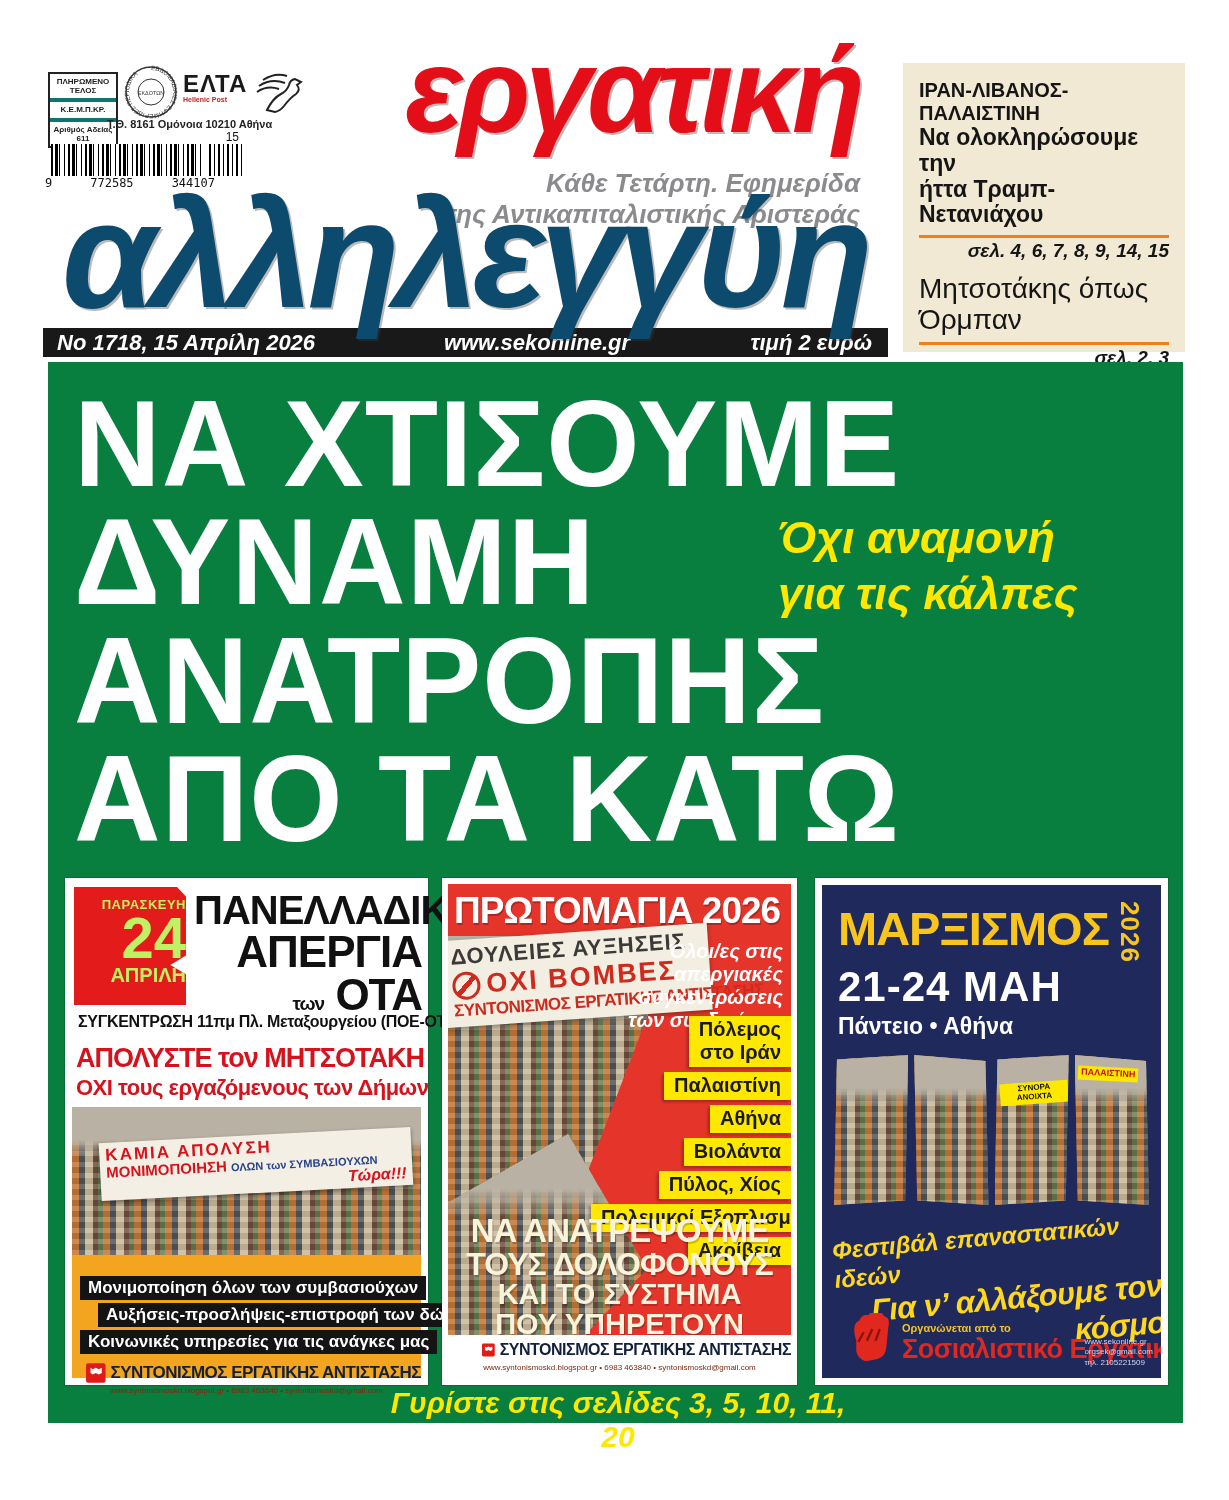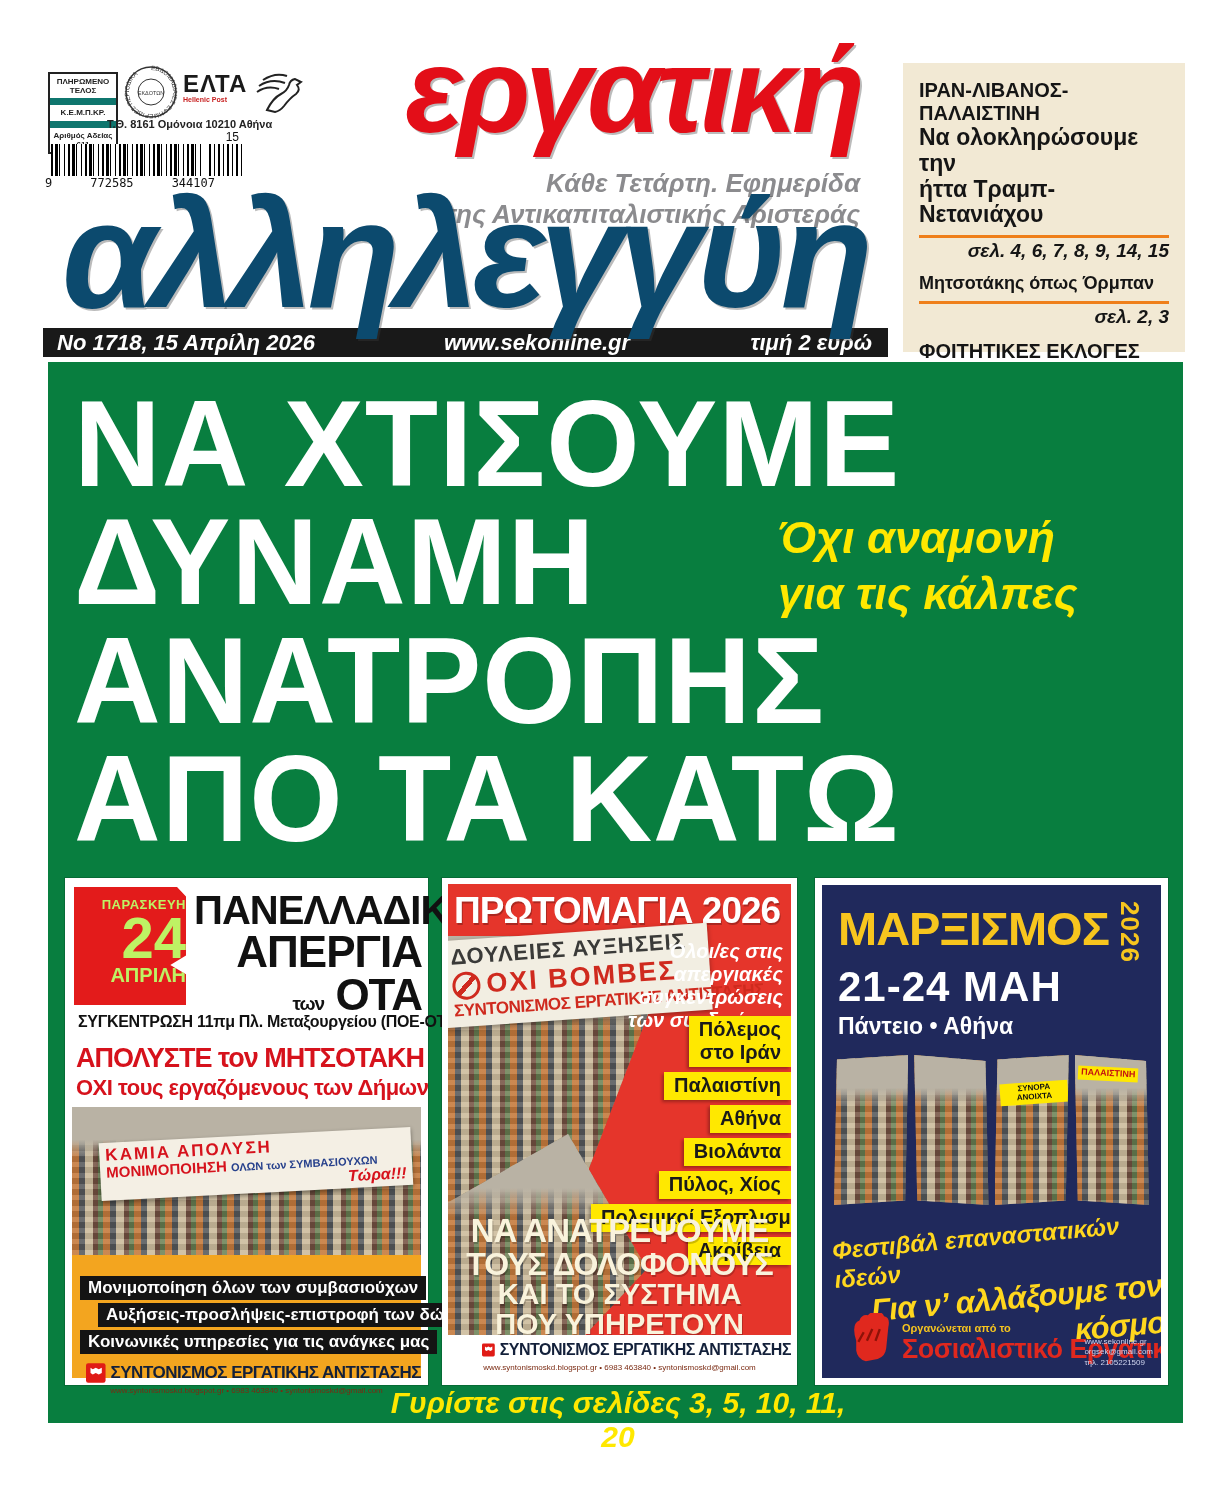--- a/index.html
+++ b/index.html
@@ -3,21 +3,21 @@
 <meta charset="utf-8">
 <style>
   html,body{margin:0;padding:0;background:#ffffff;}
   .page{position:relative;width:1229px;height:1500px;background:#ffffff;overflow:hidden;
         font-family:"Liberation Sans",sans-serif;}
 
   
   .postal{position:absolute;left:45px;top:66px;width:240px;height:130px;}
   .permit{position:absolute;left:3px;top:6px;width:66px;border:2px solid #222;text-align:center;
           font-size:8px;font-weight:bold;color:#222;line-height:1.15;}
-  .permit div{padding:3px 2px;border-bottom:7px solid #0f766e;}
+  .permit div{padding:3px 2px;border-bottom:4px solid #0f766e;}
   .permit div:last-child{border-bottom:none;}
   .stamp{position:absolute;left:78px;top:-2px;}
   .elta{position:absolute;left:138px;top:6px;width:110px;}
   .elta-name{font-size:24px;font-weight:bold;color:#1a1a1a;letter-spacing:1px;line-height:1;}
   .elta-sub{font-size:7px;color:#c82020;font-weight:bold;}
   .elta-horse{position:absolute;left:70px;top:-6px;}
   .postal-address{position:absolute;left:62px;top:52px;width:190px;font-size:11px;font-weight:bold;color:#222;}
   .barcode-wrap{position:absolute;left:6px;top:70px;width:200px;height:56px;}
   .bars{position:absolute;left:0;top:8px;width:150px;height:32px;
         background:repeating-linear-gradient(90deg,#000 0 2px,#fff 2px 4px,#000 4px 7px,#fff 7px 8px,#000 8px 9px,#fff 9px 13px,#000 13px 14px,#fff 14px 17px);}
@@ -41,21 +41,21 @@
            display:flex;align-items:center;color:#fff;font-weight:bold;font-style:italic;font-size:22px;}
   .infobar .issue{margin-left:14px;width:330px;}
   .infobar .site{width:300px;text-align:center;}
   .infobar .price{flex:1;text-align:right;margin-right:16px;}
 
   
   .sidebar{position:absolute;left:903px;top:63px;width:282px;height:289px;background:#f2e9d4;
            padding:16px 16px 0 16px;box-sizing:border-box;color:#151515;}
   .sb-kicker{font-size:20px;font-weight:bold;line-height:1.15;}
   .sb-title{font-size:23px;font-weight:bold;line-height:1.12;}
-  .sb-title2{font-size:18px;font-weight:bold;line-height:1.1;}
+  .sb-title2{font-size:28px;font-weight:normal;line-height:1.1;}
   .sb-rule{height:3px;background:#ef7f1a;margin:7px 0 3px 0;border:none;}
   .sb-pages{font-size:19px;font-weight:bold;font-style:italic;text-align:right;line-height:1.1;}
   .sb-item{margin-bottom:12px;}
 
   
   .green{position:absolute;left:48px;top:362px;width:1135px;height:1061px;background:#087e3f;}
   .headline{position:absolute;left:26px;top:22px;color:#fff;font-weight:bold;
             font-size:120px;line-height:116px;letter-spacing:1px;white-space:nowrap;
             transform:scale(1,1.02);transform-origin:left top;}
   .hl-sub{position:absolute;left:730px;top:148px;width:390px;color:#ffe800;

